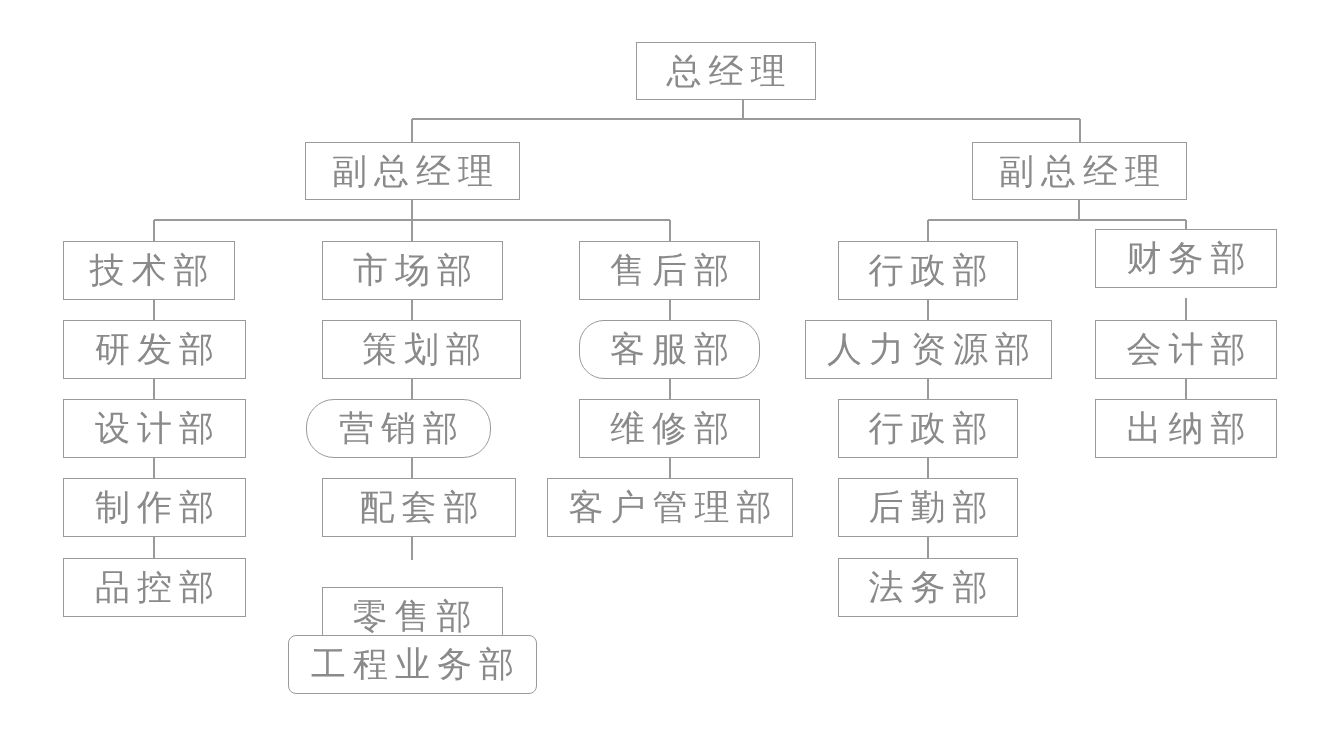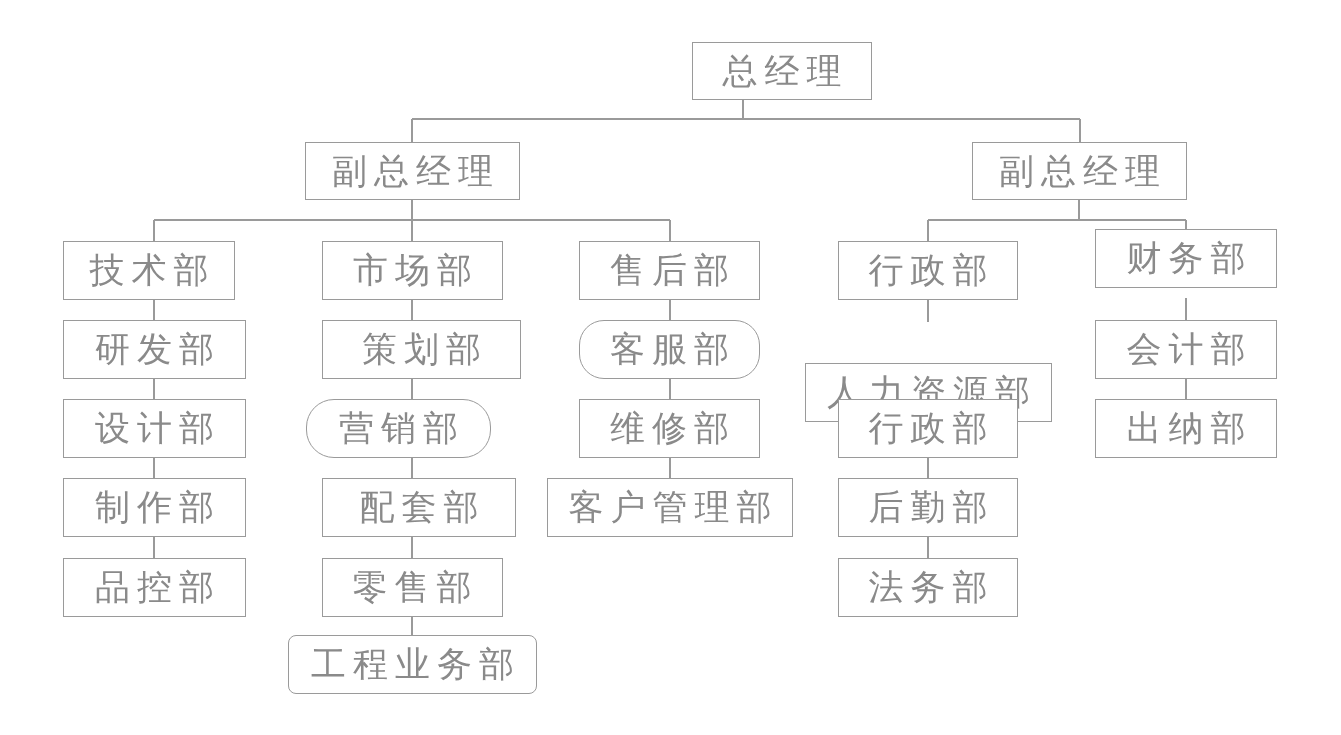--- a/index.html
+++ b/index.html
@@ -74,45 +74,45 @@
       M412 298 L412 322  M412 377 L412 401  M412 456 L412 480  M412 535 L412 560  M412 615 L412 637
 
       M670 298 L670 322  M670 377 L670 401  M670 456 L670 480
 
       M928 298 L928 322  M928 377 L928 401  M928 456 L928 480  M928 535 L928 560
 
       M1186 298 L1186 322  M1186 377 L1186 401
     "></path>
   </svg>
 
-  <div class="node" style="left:692px; top:42px; width:180px; height:58px;">总经理</div>
+  <div class="node" style="left:636px; top:42px; width:180px; height:58px;">总经理</div>
 
   <div class="node" style="left:305px; top:142px; width:215px; height:58px;">副总经理</div>
   <div class="node" style="left:972px; top:142px; width:215px; height:58px;">副总经理</div>
 
   <div class="node" style="left:63px; top:241px; width:172px;">技术部</div>
   <div class="node" style="left:63px; top:320px; width:183px;">研发部</div>
   <div class="node" style="left:63px; top:399px; width:183px;">设计部</div>
   <div class="node" style="left:63px; top:478px; width:183px;">制作部</div>
   <div class="node" style="left:63px; top:558px; width:183px;">品控部</div>
 
   <div class="node" style="left:322px; top:241px; width:181px;">市场部</div>
   <div class="node" style="left:322px; top:320px; width:199px;">策划部</div>
   <div class="node" style="left:306px; top:399px; width:185px;border-radius:28px;">营销部</div>
   <div class="node" style="left:322px; top:478px; width:194px;">配套部</div>
-  <div class="node" style="left:322px; top:558px; width:181px;padding-left:6px;">零售部</div>
+  <div class="node" style="left:322px; top:587px; width:181px;padding-left:6px;">零售部</div>
   <div class="node" style="left:288px; top:635px; width:249px;border-radius:8px;">工程业务部</div>
 
   <div class="node" style="left:579px; top:241px; width:181px;">售后部</div>
   <div class="node" style="left:579px; top:320px; width:181px;border-radius:25px;">客服部</div>
   <div class="node" style="left:579px; top:399px; width:181px;">维修部</div>
   <div class="node" style="left:547px; top:478px; width:246px;">客户管理部</div>
 
   <div class="node" style="left:838px; top:241px; width:180px;">行政部</div>
-  <div class="node" style="left:805px; top:320px; width:247px;margin-top:43px;">人力资源部</div>
+  <div class="node" style="left:805px; top:320px; width:247px;">人力资源部</div>
   <div class="node" style="left:838px; top:399px; width:180px;">行政部</div>
   <div class="node" style="left:838px; top:478px; width:180px;">后勤部</div>
   <div class="node" style="left:838px; top:558px; width:180px;">法务部</div>
 
   <div class="node" style="left:1095px; top:229px; width:182px;">财务部</div>
   <div class="node" style="left:1095px; top:399px; width:182px;">出纳部</div>
   <div class="node" style="left:1095px; top:320px; width:182px;">会计部</div>
 
 </div>
 

